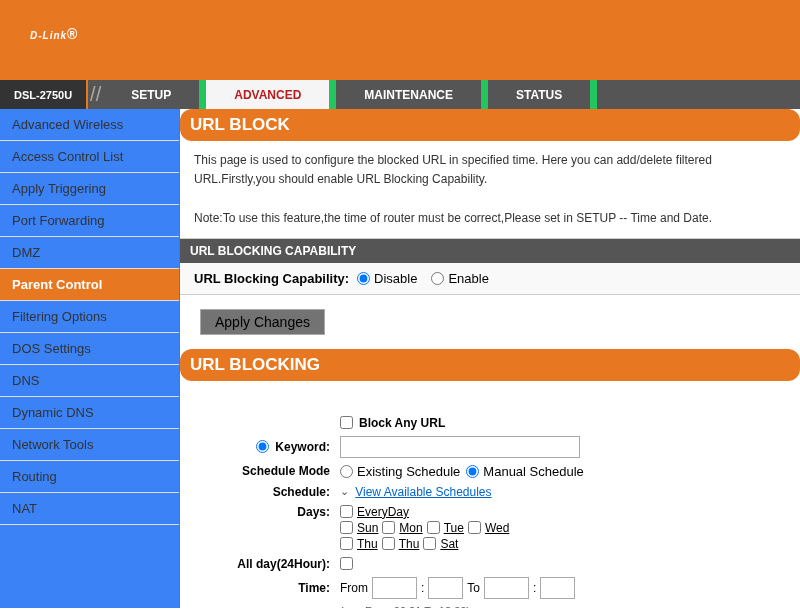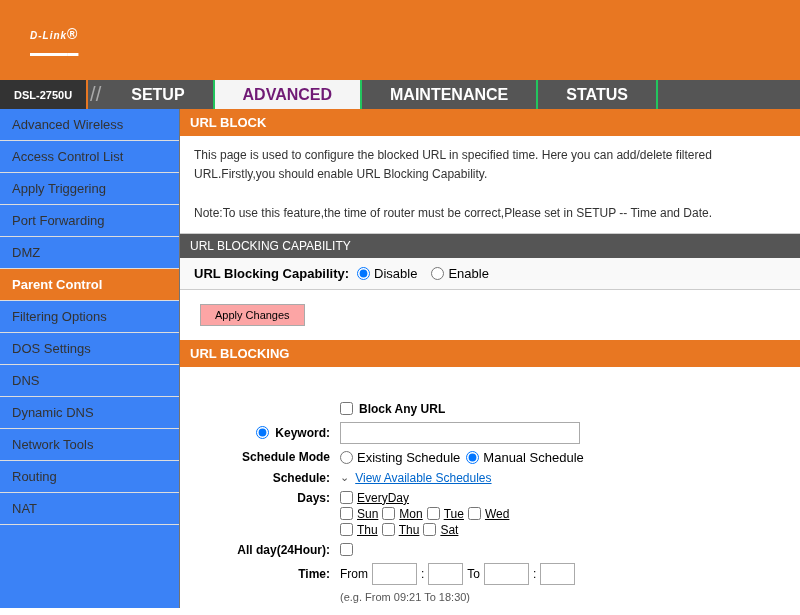--- a/index.html
+++ b/index.html
@@ -1,52 +1,52 @@
 <!DOCTYPE html>
 <html><head>
   <meta charset="utf-8">
   <style>
     * { margin: 0; padding: 0; box-sizing: border-box; }
     body { font-family: Arial, sans-serif; font-size: 13px; background: #fff; width: 800px; height: 615px; overflow: hidden; }
 
     
     .header { background: #e87722; height: 80px; display: flex; align-items: center; padding-left: 30px; }
-    .logo { color: white; font-size: 32px; font-weight: bold; font-style: italic; letter-spacing: 1px; text-decoration: underline; }
+    .logo { color: white; font-size: 32px; font-weight: bold; font-style: italic; letter-spacing: 1px; }
     .logo span { color: white; font-size: 10px; vertical-align: super; }
 
     
     .top-nav { background: #555; display: flex; align-items: stretch; height: 29px; }
     .device-label { background: #333; color: white; font-size: 11px; font-weight: bold; padding: 0 14px; display: flex; align-items: center; border-right: 2px solid #e87722; }
     .nav-slash { color: #aaa; font-size: 20px; display: flex; align-items: center; padding: 0 2px; }
     .top-nav-tabs { display: flex; }
-    .top-nav-tab { color: white; font-size: 16px; font-weight: bold; padding: 8px 28px; display: flex; align-items: center; cursor: pointer; text-transform: uppercase; border-right: 2px solid #22c55e; }
-    .top-nav-tab.active { background: #f5f5f5; color: #701a75; }
+    .top-nav-tab { color: white; font-size: 12px; font-weight: bold; padding: 8px 28px; display: flex; align-items: center; cursor: pointer; text-transform: uppercase; border-right: 7px solid #22c55e; }
+    .top-nav-tab.active { background: #f5f5f5; color: #b91c1c; }
 
     
     .main { display: flex; height: calc(615px - 80px - 36px); }
 
     
     .sidebar { width: 180px; background: #3b82f6; border-right: 1px solid #737373; flex-shrink: 0; }
     .sidebar-item { padding: 8px 12px; border-bottom: 1px solid #ddd; color: #333; cursor: pointer; font-size: 13px; }
     .sidebar-item.active { background: #e87722; color: white; font-weight: bold; }
 
     
     .content { flex: 1; overflow-y: auto; background: #fff; }
 
     
-    .section-header { background: #e87722; color: white; font-weight: bold; font-size: 13px; padding: 6px 10px; margin: 0; }
+    .section-header { background: #e87722; color: white; font-weight: bold; font-size: 17px; padding: 6px 10px; margin: 0; border-radius: 12px; }
 
     
     .info-box { background: #fff; padding: 10px 14px; font-size: 12px; line-height: 1.6; color: #333; border-bottom: 1px solid #ccc; }
-    .capability-header { background: #555; color: white; font-weight: normal; font-size: 12px; padding: 5px 10px; }
+    .capability-header { background: #555; color: white; font-weight: bold; font-size: 12px; padding: 5px 10px; }
     .capability-body { background: #f9f9f9; padding: 8px 14px; display: flex; align-items: center; gap: 8px; border-bottom: 1px solid #ccc; }
     .capability-label { font-weight: bold; font-size: 13px; }
 
     
-    .apply-btn { margin: 8px 10px; background: #fca5a5; border: 1px solid #aaa; padding: 4px 14px; cursor: pointer; font-size: 11px; }
+    .apply-btn { margin: 8px 10px; background: #737373; border: 1px solid #aaa; padding: 4px 14px; cursor: pointer; font-size: 14px; }
 
     
     .form-area { padding: 10px 20px; }
     .form-row { display: flex; align-items: center; margin-bottom: 6px; }
     .form-row-label { text-align: right; font-weight: bold; font-size: 12px; min-width: 130px; margin-right: 10px; }
     .form-row-content { display: flex; align-items: center; gap: 6px; flex-wrap: wrap; }
 
     
     .block-any-url-row { margin-left: 140px; margin-bottom: 6px; display: flex; align-items: center; gap: 6px; margin-top: 25px; }
 

